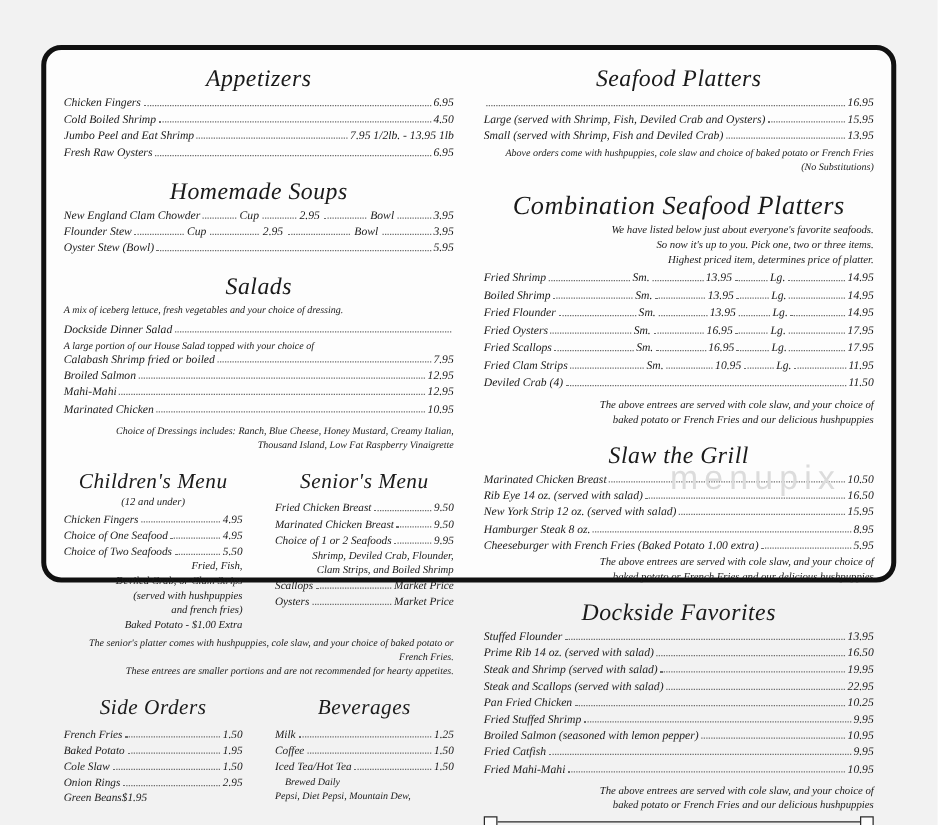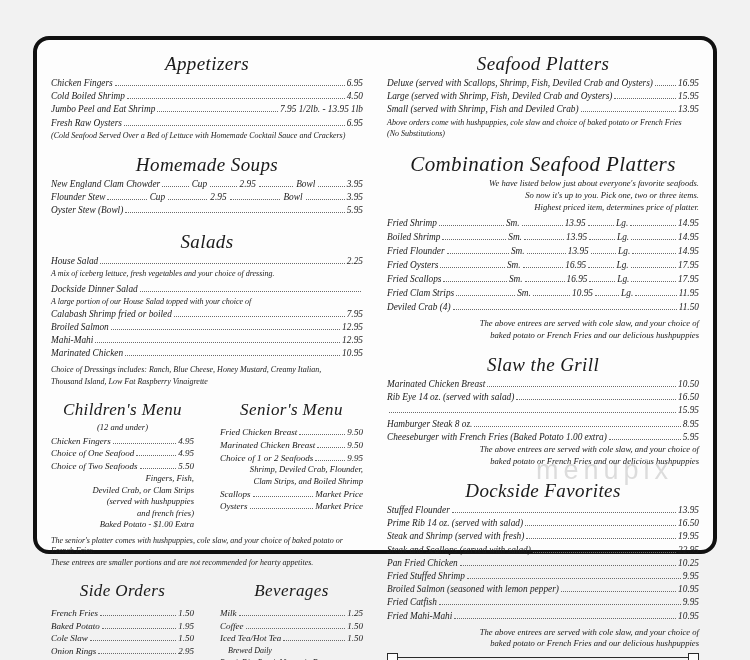--- a/index.html
+++ b/index.html
@@ -7,21 +7,21 @@
   body{
     width:750px;height:660px;
     background:#f2f2f2;
     font-family:"Liberation Serif", serif;
     color:#1a1a1a;
     overflow:hidden;
   }
   #page{
     position:absolute;
     left:33px;top:36px;
-    width:684px;height:518px;
+    width:684px;height:430px;
     background:#fdfdfd;
     border:4px solid #111;
     border-radius:16px;
     box-sizing:border-box;
     padding:8px 14px 6px 14px;
     display:flex;
     gap:16px;
   }
   .col{width:50%;box-sizing:border-box;position:relative;}
   .col-left{padding-right:4px;}
@@ -67,21 +67,21 @@
   }
   .row .pr{flex:0 0 auto;}
   .row .mid{flex:0 0 auto;padding:0 1px;}
 
   .note{
     font-style:italic;
     font-size:8px;
     line-height:1.3;
     margin:1px 0 0 0;
   }
-  .note.c{text-align:left;}
+  .note.c{text-align:right;}
   .note.ind{padding-left:8px;}
   .center-it{
     text-align:right;
     font-style:italic;
     font-size:8.6px;
     line-height:1.35;
   }
   .spacer{height:8px;}
   .spacer.sm{height:4px;}
 
@@ -151,21 +151,20 @@
         <span class="nm">Jumbo Peel and Eat Shrimp</span>
         <span class="dots"></span>
         <span class="pr">7.95 1/2lb. - 13.95 1lb</span>
       </div>
       <div class="row">
         <span class="nm">Fresh Raw Oysters</span>
         <span class="dots"></span>
         <span class="pr">6.95</span>
       </div>
     </div>
-    <div class="note">(Cold Seafood Served Over a Bed of Lettuce with Homemade Cocktail Sauce and Crackers)</div>
 
     <div class="spacer"></div>
 
     <h2 class="sec">Homemade Soups</h2>
     <div>
       <div class="row">
         <span class="nm">New England Clam Chowder</span>
         <span class="dots"></span>
         <span class="mid">Cup</span>
         <span class="dots"></span>
@@ -189,25 +188,20 @@
       <div class="row">
         <span class="nm">Oyster Stew (Bowl)</span>
         <span class="dots"></span>
         <span class="pr">5.95</span>
       </div>
     </div>
 
     <div class="spacer"></div>
 
     <h2 class="sec">Salads</h2>
-    <div class="row">
-      <span class="nm">House Salad</span>
-      <span class="dots"></span>
-      <span class="pr">2.25</span>
-    </div>
     <div class="note">A mix of iceberg lettuce, fresh vegetables and your choice of dressing.</div>
     <div class="spacer sm"></div>
     <div class="row">
       <span class="nm">Dockside Dinner Salad</span>
       <span class="dots"></span>
       <span class="pr"></span>
     </div>
     <div class="note">A large portion of our House Salad topped with your choice of</div>
     <div>
       <div class="row">
@@ -249,21 +243,21 @@
         <div class="row">
           <span class="nm">Choice of One Seafood</span>
           <span class="dots"></span>
           <span class="pr">4.95</span>
         </div>
         <div class="row">
           <span class="nm">Choice of Two Seafoods</span>
           <span class="dots"></span>
           <span class="pr">5.50</span>
         </div>
-        <div class="center-it">Fingers, Fish,</div>
+        <div class="center-it">Fried, Fish,</div>
         <div class="center-it">Deviled Crab,  or Clam Strips</div>
         <div class="center-it">(served with hushpuppies</div>
         <div class="center-it">and french fries)</div>
         <div class="center-it">Baked Potato - $1.00 Extra</div>
       </div>
 
       <div>
         <h2 class="sec sm">Senior's Menu</h2>
         <div class="spacer sm"></div>
         <div class="row">
@@ -356,21 +350,20 @@
         <div class="note">Pepsi, Diet Pepsi, Mountain Dew,</div>
 
       </div>
     </div>
   </div>
 
   <div class="col col-right">
 
     <h2 class="sec">Seafood Platters</h2>
     <div class="row">
-      <span class="nm">Deluxe (served with Scallops, Shrimp, Fish, Deviled Crab and Oysters)</span>
       <span class="dots"></span>
       <span class="pr">16.95</span>
     </div>
     <div class="row">
       <span class="nm">Large (served with Shrimp, Fish, Deviled Crab and Oysters)</span>
       <span class="dots"></span>
       <span class="pr">15.95</span>
     </div>
     <div class="row">
       <span class="nm">Small (served with Shrimp, Fish and Deviled Crab)</span>
@@ -475,20 +468,21 @@
         <span class="nm">Marinated Chicken Breast</span>
         <span class="dots"></span>
         <span class="pr">10.50</span>
       </div>
       <div class="row">
         <span class="nm">Rib Eye 14 oz. (served with salad)</span>
         <span class="dots"></span>
         <span class="pr">16.50</span>
       </div>
       <div class="row">
+        <span class="nm">New York Strip 12 oz. (served with salad)</span>
         <span class="dots"></span>
         <span class="pr">15.95</span>
       </div>
       <div class="row">
         <span class="nm">Hamburger Steak 8 oz.</span>
         <span class="dots"></span>
         <span class="pr">8.95</span>
       </div>
       <div class="row">
         <span class="nm">Cheeseburger with French Fries (Baked Potato 1.00 extra)</span>
@@ -507,21 +501,21 @@
         <span class="nm">Stuffed Flounder</span>
         <span class="dots"></span>
         <span class="pr">13.95</span>
       </div>
       <div class="row">
         <span class="nm">Prime Rib 14 oz. (served with salad)</span>
         <span class="dots"></span>
         <span class="pr">16.50</span>
       </div>
       <div class="row">
-        <span class="nm">Steak and Shrimp (served with fresh)</span>
+        <span class="nm">Steak and Shrimp (served with salad)</span>
         <span class="dots"></span>
         <span class="pr">19.95</span>
       </div>
       <div class="row">
         <span class="nm">Steak and Scallops (served with salad)</span>
         <span class="dots"></span>
         <span class="pr">22.95</span>
       </div>
       <div class="row">
         <span class="nm">Pan Fried Chicken</span>

